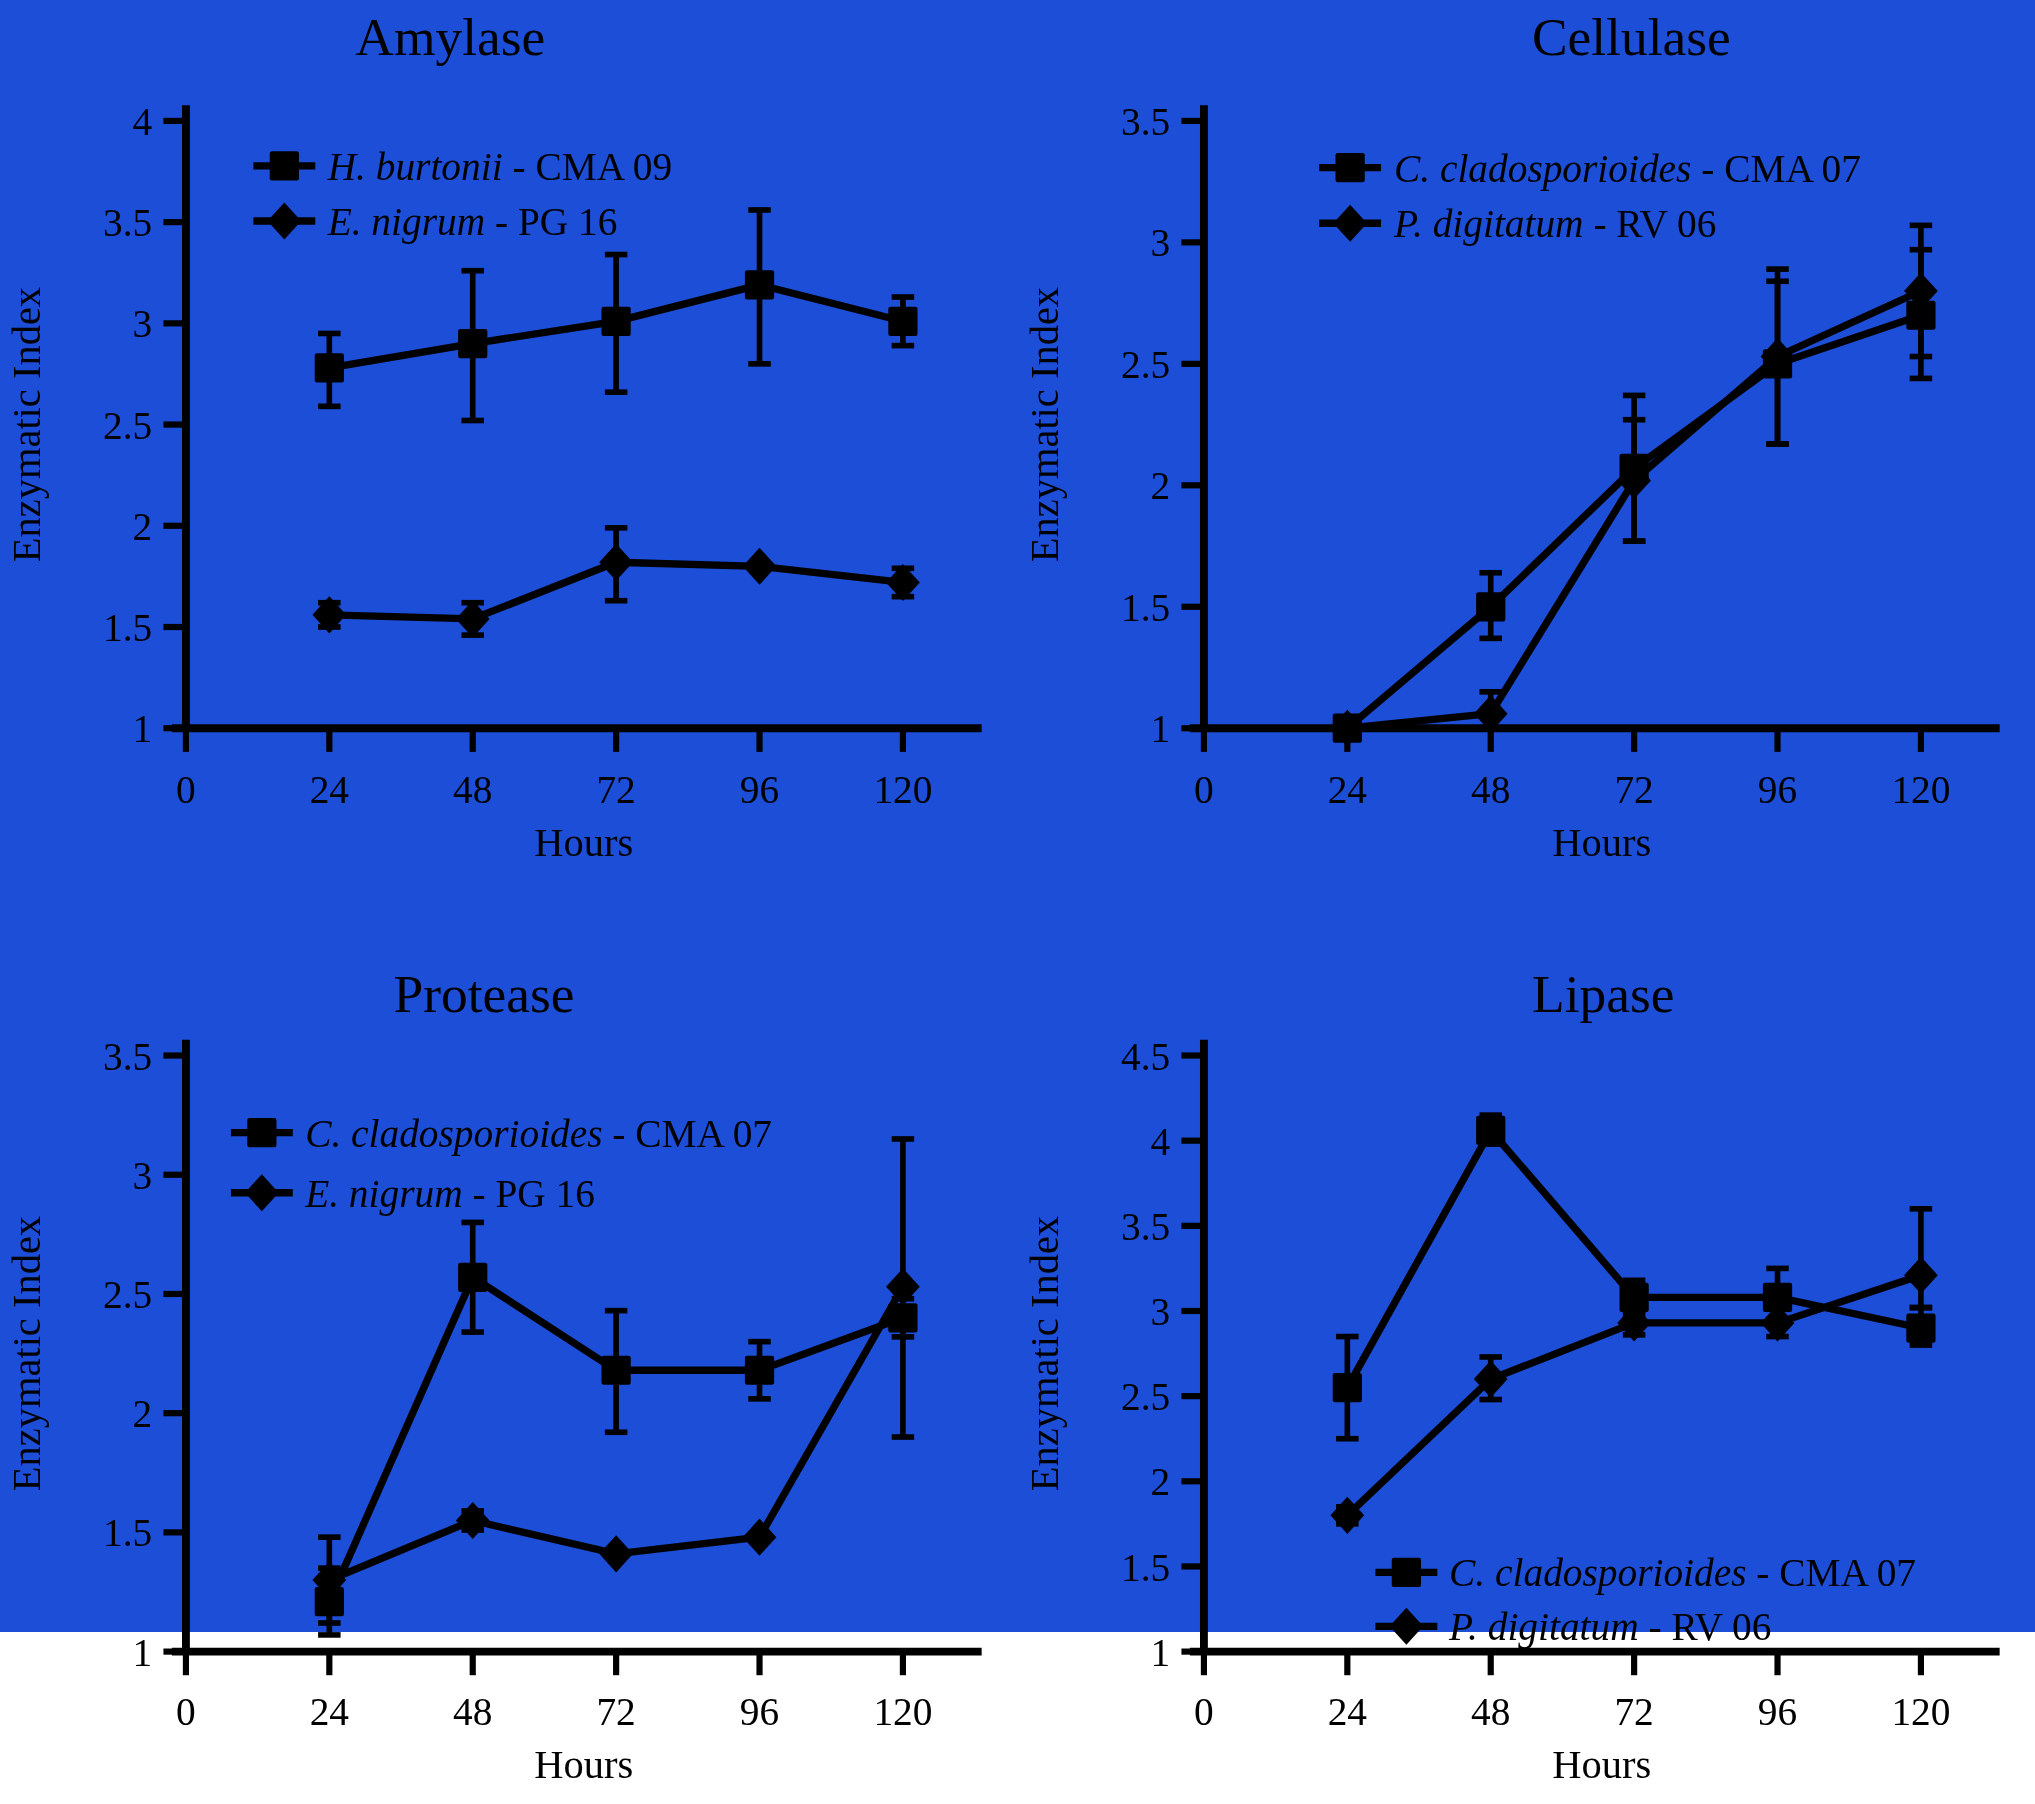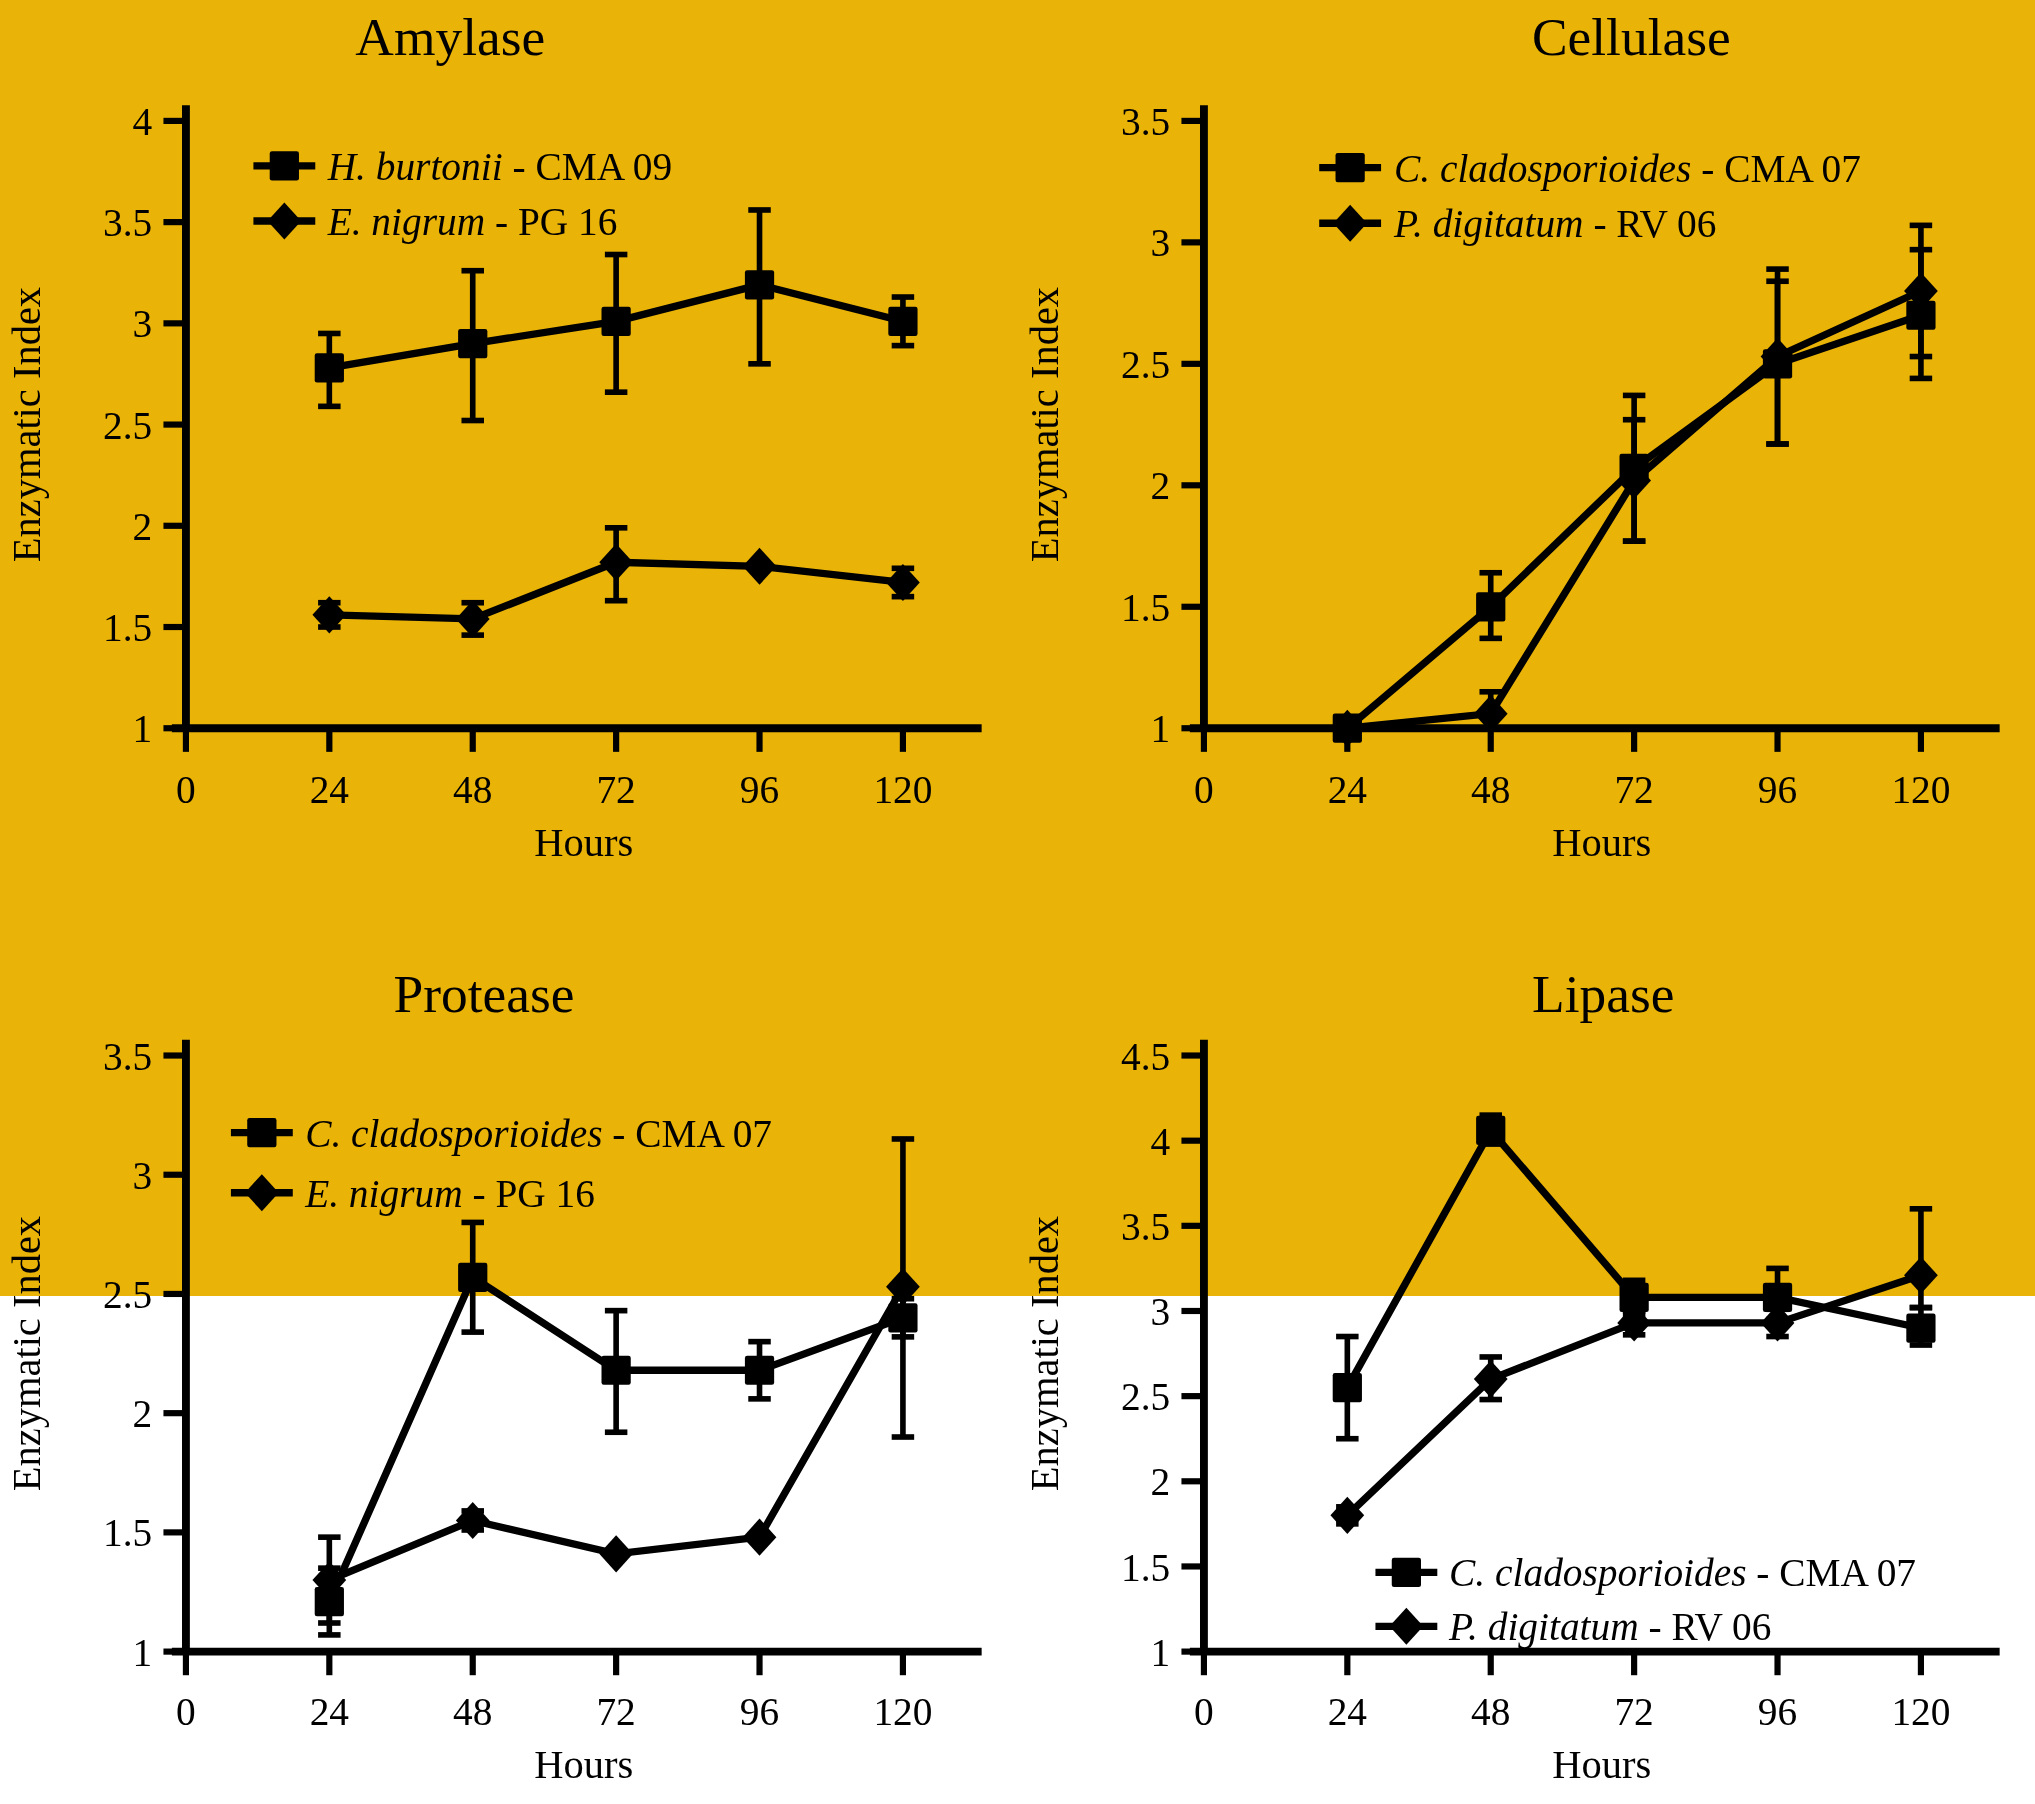--- a/index.html
+++ b/index.html
@@ -10,22 +10,22 @@
   body {
     width: 2035px;
     height: 1805px;
     font-family: "Liberation Serif", "DejaVu Serif", serif;
   }
   .figure-grid {
     display: grid;
     grid-template-columns: 1018px 1018px;
     grid-template-rows: 902px 902px;
     width: 2035px;
-    height: 1296px;
-    background: #eab308;
+    height: 1632px;
+    background: #1d4ed8;
   }
   .panel {
     margin: 0;
     padding: 0;
     width: 1018px;
     height: 902px;
     overflow: hidden;
   }
   svg.chart {
     display: block;

